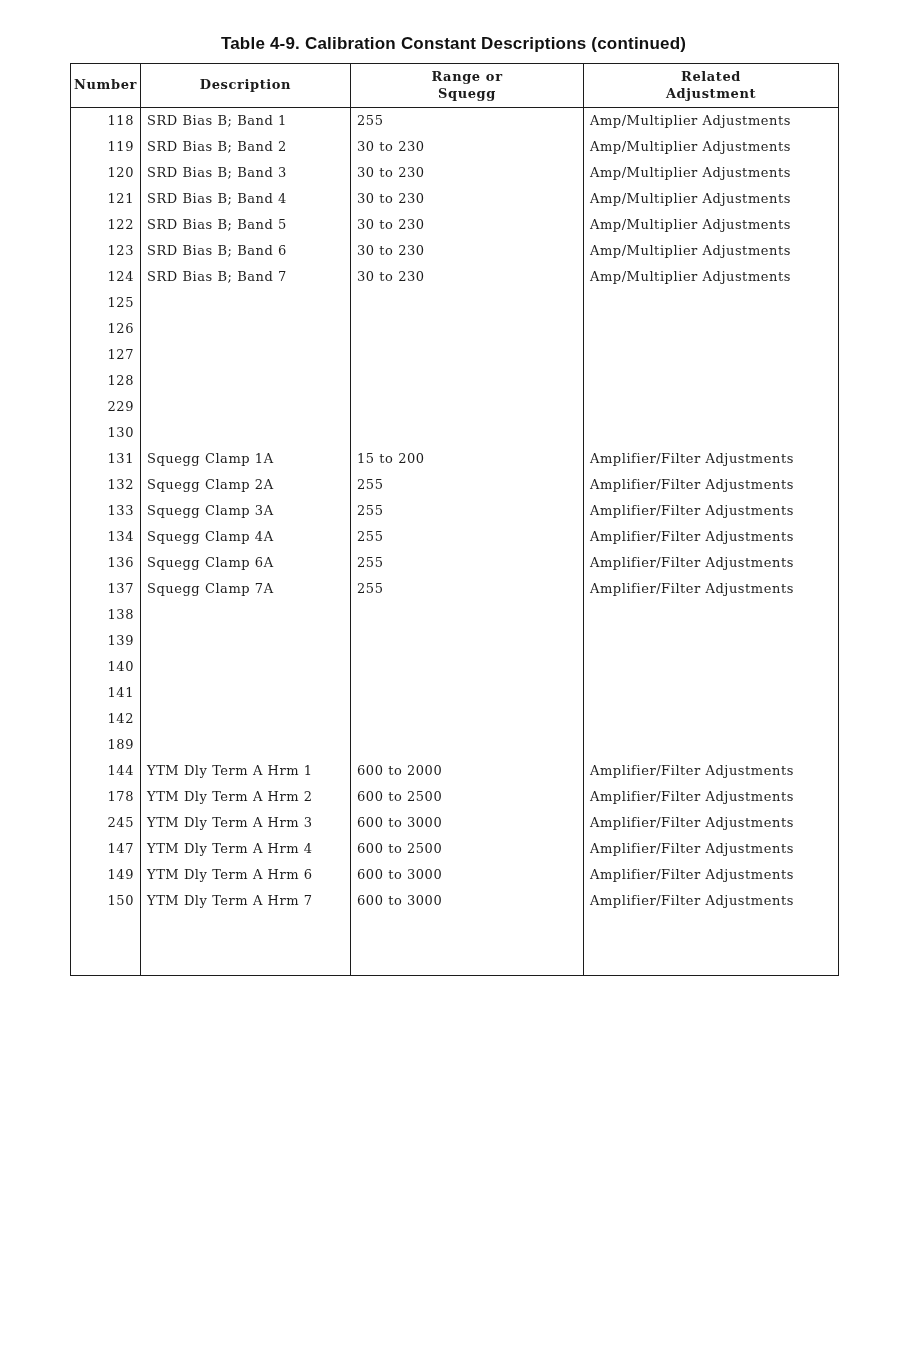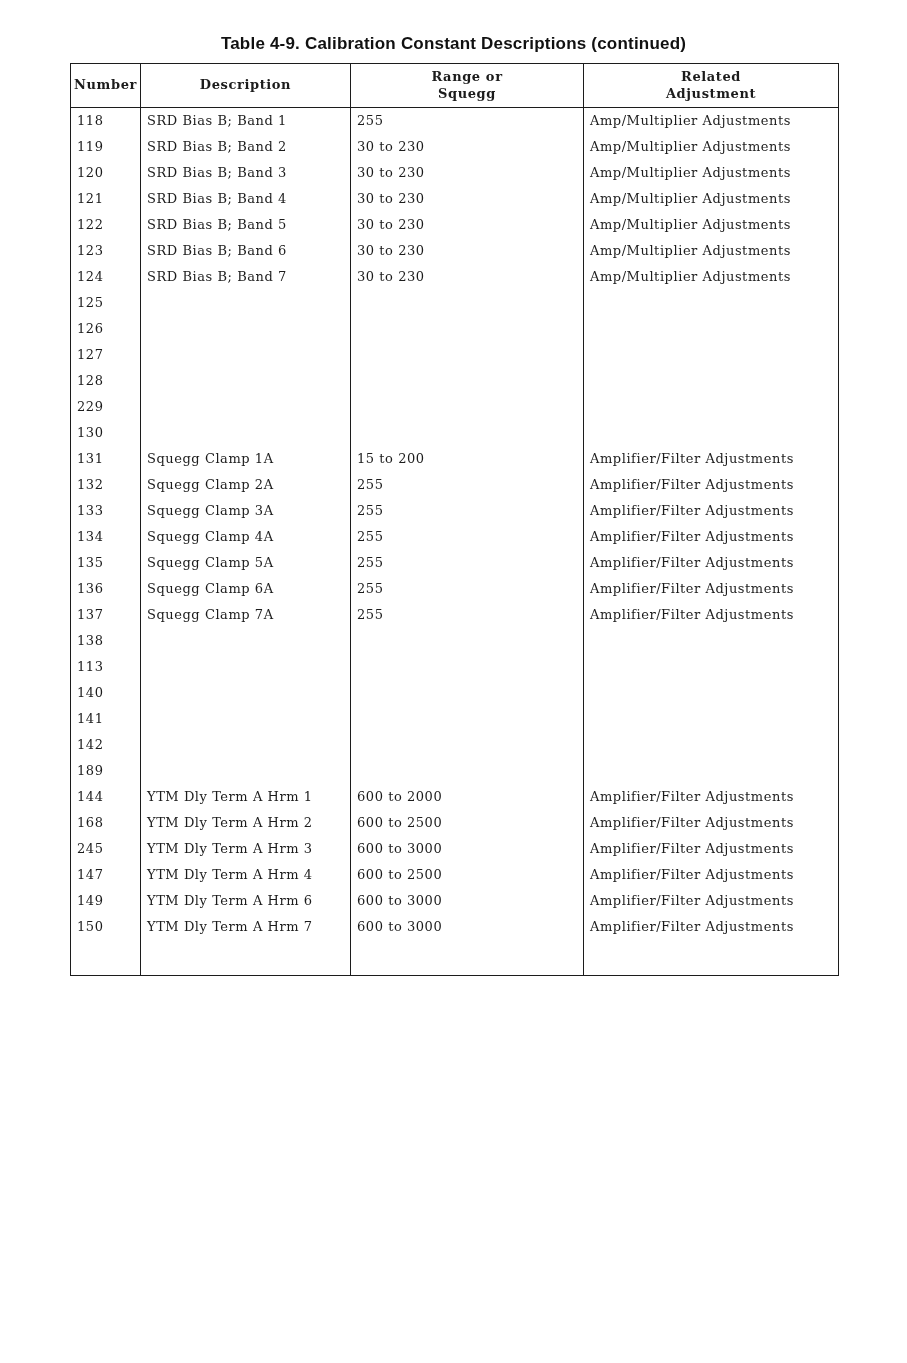--- a/index.html
+++ b/index.html
@@ -57,21 +57,21 @@
     border-right: 1.2px solid #1c1c1c;
     height: 26px;
     vertical-align: middle;
     font-size: 13px;
     letter-spacing: 0.55px;
     white-space: nowrap;
     overflow: hidden;
     padding: 0 6px;
   }
   table.cal-table { border: 1.2px solid #1c1c1c; padding-left: 16px; }
-  td.cell-number { text-align: left; padding: 0; }
+  td.cell-number { text-align: right; padding: 0; }
   td.cell-desc, td.cell-range, td.cell-rel { text-align: left; padding-left: 8px; }
   tr.spacer-row td { height: auto; }
 
   .footer {
     position: absolute;
     top: 1337px;
     left: 0;
     width: 907px;
     font-family: "Liberation Sans", sans-serif;
     font-weight: bold;
@@ -229,26 +229,20 @@
       <td class="cell-rel">Amplifier/Filter Adjustments</td>
     </tr>
 
     <tr>
       <td class="cell-number">134</td>
       <td class="cell-desc">Squegg Clamp 4A</td>
       <td class="cell-range">255</td>
       <td class="cell-rel">Amplifier/Filter Adjustments</td>
     </tr>
 
-    <tr>
-      <td class="cell-number">135</td>
-      <td class="cell-desc">Squegg Clamp 5A</td>
-      <td class="cell-range">255</td>
-      <td class="cell-rel">Amplifier/Filter Adjustments</td>
-    </tr>
 
     <tr>
       <td class="cell-number">136</td>
       <td class="cell-desc">Squegg Clamp 6A</td>
       <td class="cell-range">255</td>
       <td class="cell-rel">Amplifier/Filter Adjustments</td>
     </tr>
 
     <tr>
       <td class="cell-number">137</td>
@@ -258,21 +252,21 @@
     </tr>
 
     <tr>
       <td class="cell-number">138</td>
       <td class="cell-desc"></td>
       <td class="cell-range"></td>
       <td class="cell-rel"></td>
     </tr>
 
     <tr>
-      <td class="cell-number">113</td>
+      <td class="cell-number">139</td>
       <td class="cell-desc"></td>
       <td class="cell-range"></td>
       <td class="cell-rel"></td>
     </tr>
 
     <tr>
       <td class="cell-number">140</td>
       <td class="cell-desc"></td>
       <td class="cell-range"></td>
       <td class="cell-rel"></td>
@@ -300,21 +294,21 @@
     </tr>
 
     <tr>
       <td class="cell-number">144</td>
       <td class="cell-desc">YTM Dly Term A Hrm 1</td>
       <td class="cell-range">600 to 2000</td>
       <td class="cell-rel">Amplifier/Filter Adjustments</td>
     </tr>
 
     <tr>
-      <td class="cell-number">168</td>
+      <td class="cell-number">178</td>
       <td class="cell-desc">YTM Dly Term A Hrm 2</td>
       <td class="cell-range">600 to 2500</td>
       <td class="cell-rel">Amplifier/Filter Adjustments</td>
     </tr>
 
     <tr>
       <td class="cell-number">245</td>
       <td class="cell-desc">YTM Dly Term A Hrm 3</td>
       <td class="cell-range">600 to 3000</td>
       <td class="cell-rel">Amplifier/Filter Adjustments</td>

